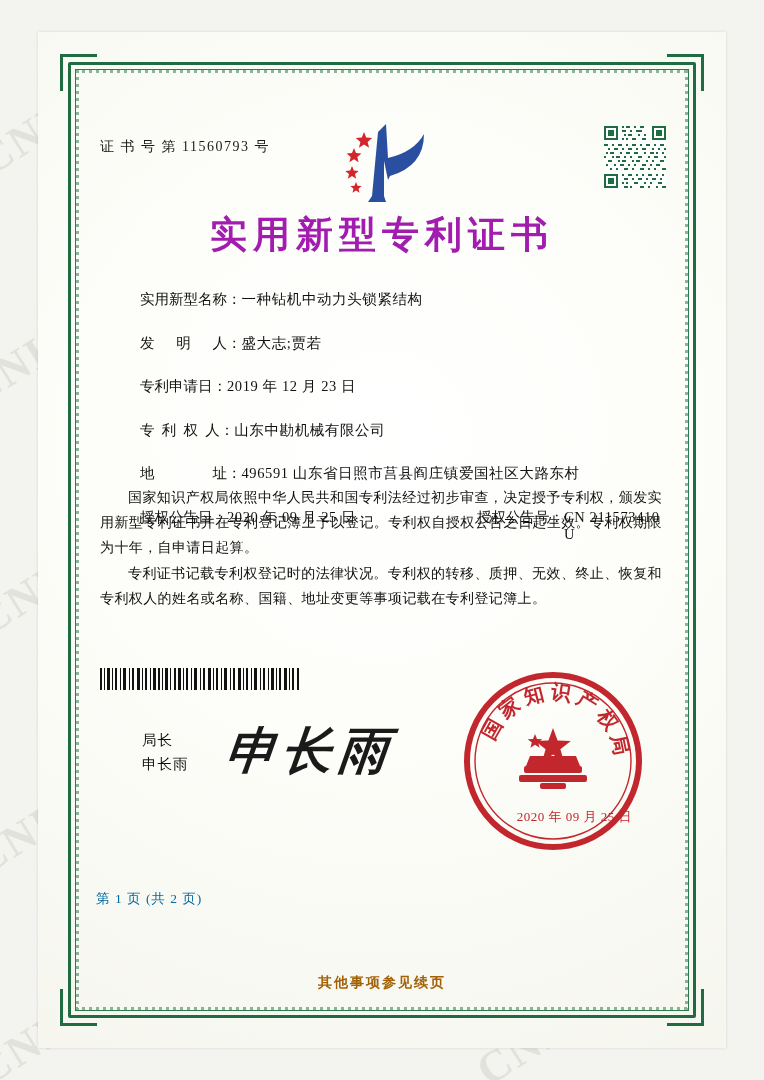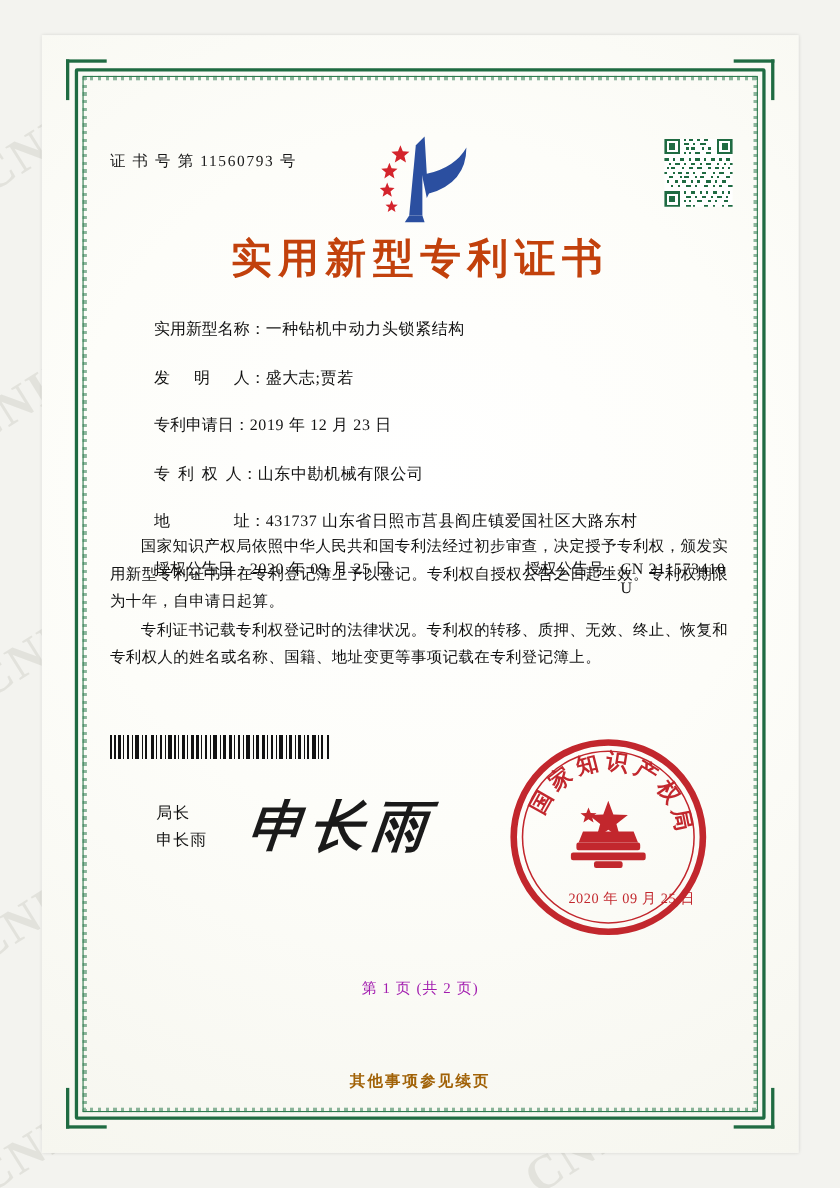--- a/index.html
+++ b/index.html
@@ -138,21 +138,21 @@
   .main-title {
     position: absolute;
     left: 0;
     right: 0;
     top: 120px;
     text-align: center;
     font-family: "Liberation Serif", serif;
     font-size: 37px;
     font-weight: bold;
     letter-spacing: 6px;
-    color: #c2410c;
+    color: #a21caf;
   }
 
   
   .fields {
     position: absolute;
     left: 4px;
     right: 4px;
     top: 200px;
   }
   .field-row {
@@ -246,24 +246,24 @@
     color: #c2272d;
     letter-spacing: .5px;
   }
 
   
   .page-num {
     position: absolute;
     left: 0;
     right: 0;
     top: 800px;
-    text-align: center;
+    text-align: left;
     font-family: "Liberation Serif", serif;
     font-size: 13.5px;
-    color: #a21caf;
+    color: #0369a1;
     letter-spacing: 1px;
   }
   .foot-note {
     position: absolute;
     left: 0;
     right: 0;
     top: 942px;
     text-align: center;
     font-family: "Liberation Serif", serif;
     font-size: 14px;
@@ -452,21 +452,21 @@
       <div class="field-row">
         <span class="field-label">专利申请日：</span>
         <span class="field-value">2019 年 12 月 23 日</span>
       </div>
       <div class="field-row">
         <span class="field-label">专  利  权  人：</span>
         <span class="field-value">山东中勘机械有限公司</span>
       </div>
       <div class="field-row">
         <span class="field-label">地　　　　址：</span>
-        <span class="field-value">431737  山东省日照市莒县阎庄镇爱国社区大路东村</span>
+        <span class="field-value">496591  山东省日照市莒县阎庄镇爱国社区大路东村</span>
       </div>
       <div class="field-row split">
         <span class="field-label">授权公告日：</span>
         <span class="field-value">2020 年 09 月 25 日</span>
         <span class="field-label2">授权公告号：</span>
         <span class="field-value2">CN 211573410 U</span>
       </div>
     </div>
 
     <div class="paragraphs">

